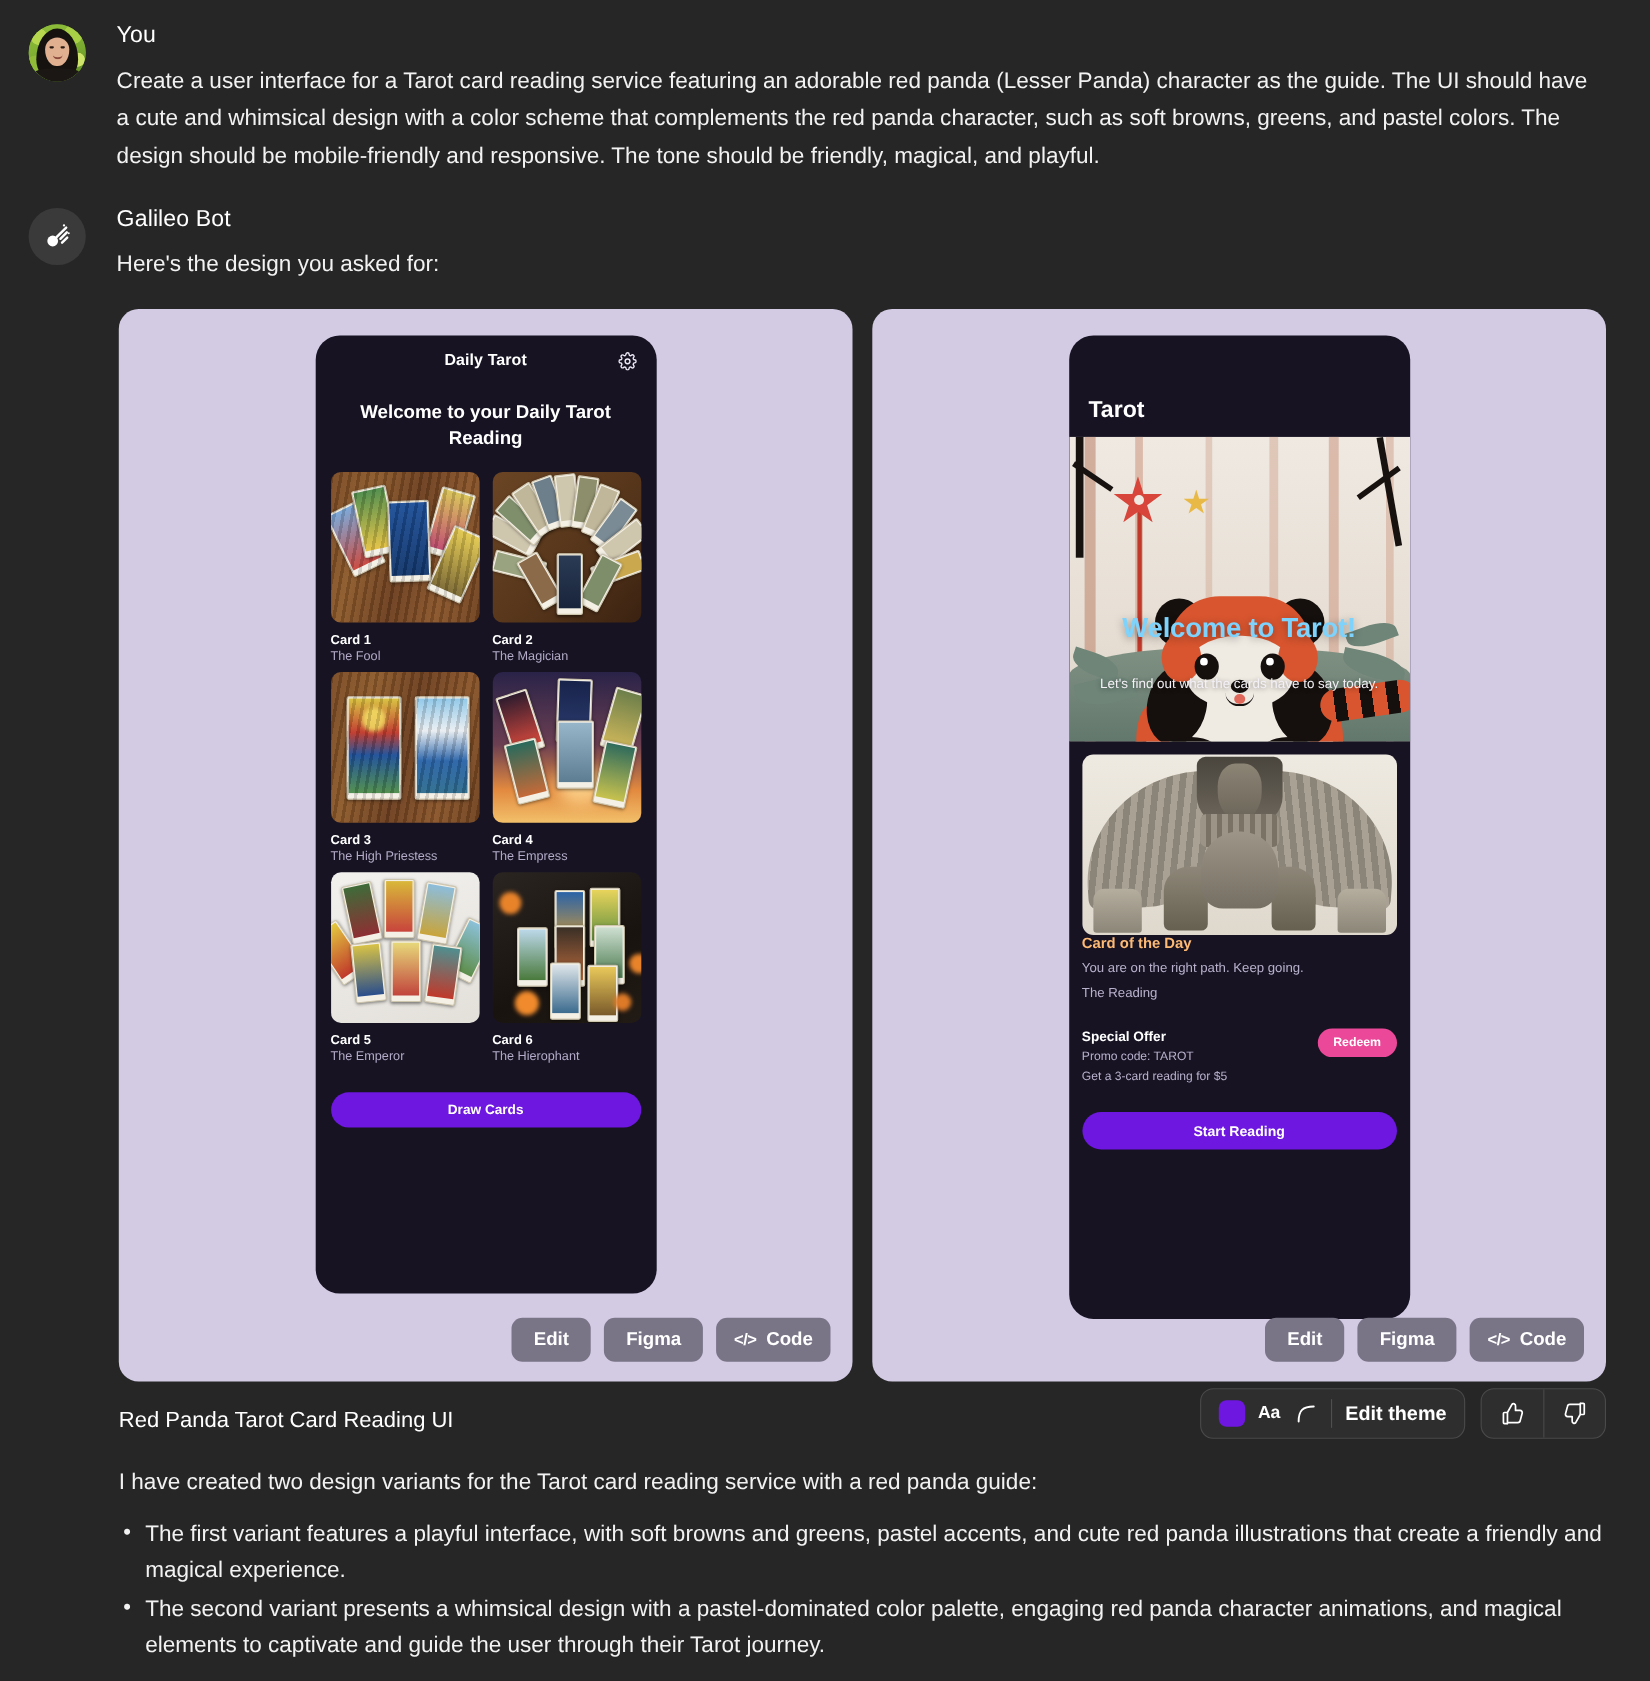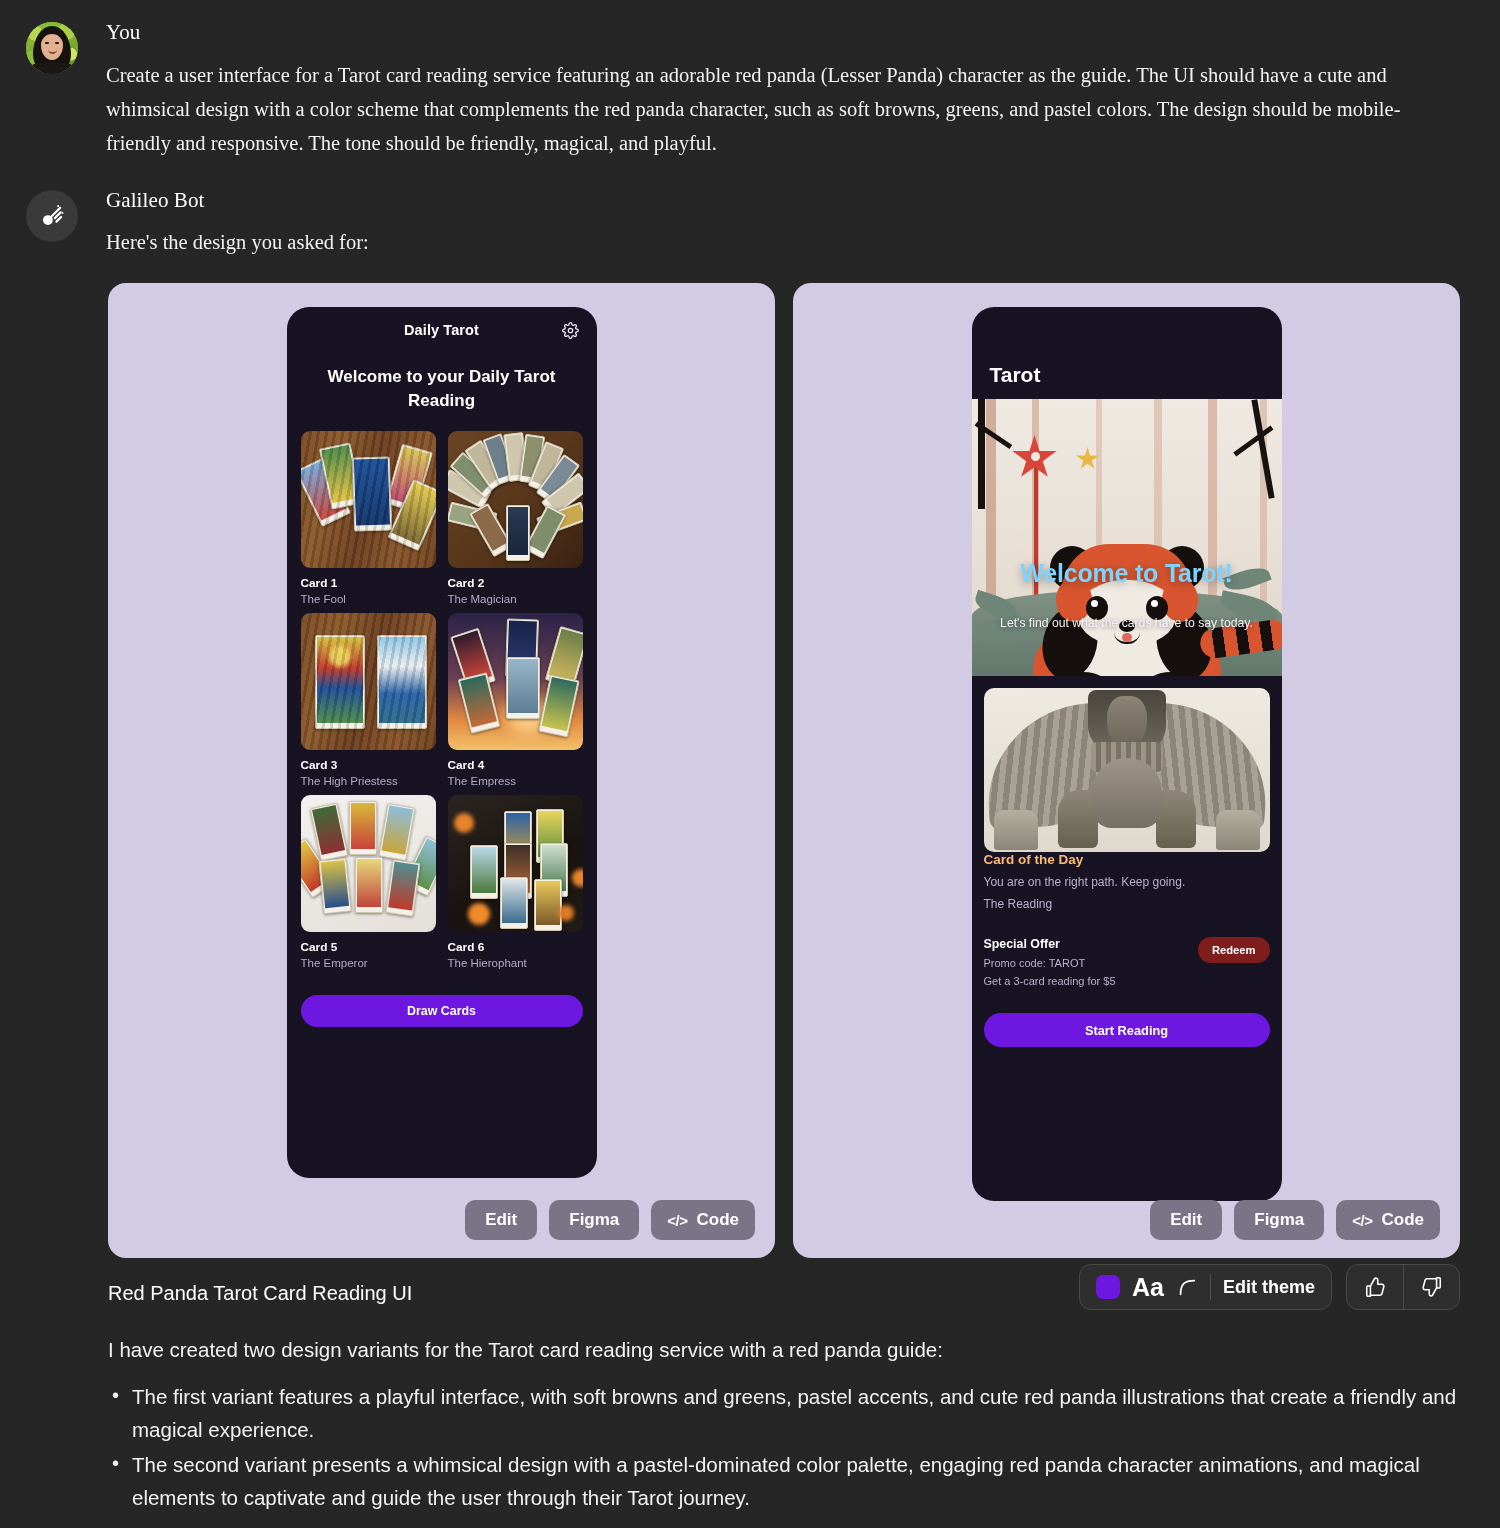--- a/index.html
+++ b/index.html
@@ -6,21 +6,21 @@
   html, body {
     width: 1500px; height: 1528px;
     background: #262626;
     font-family: "Liberation Sans", sans-serif;
     color: #ffffff;
     overflow: hidden;
   }
   .page { position: relative; width: 1500px; height: 1528px; padding: 0; }
 
   
-  .msg { display: flex; gap: 22px; padding: 0 40px 0 26px; font-family: Liberation Serif, serif; }
+  .msg { display: flex; gap: 22px; padding: 0 40px 0 26px; }
   .msg.user { padding-top: 20px; }
   .msg.bot { padding-top: 28px; }
   .avatar-wrap { width: 58px; flex: 0 0 58px; padding-top: 2px; }
   .avatar {
     width: 52px; height: 52px; border-radius: 50%;
     overflow: hidden; position: relative;
     background: #6c9a2e;
   }
   .avatar .photo-bg {
     position: absolute; inset: 0;
@@ -234,21 +234,21 @@
   .sph-statue.l { left: 10px; } .sph-statue.r { right: 10px; }
 
   .cotd-title { font-size: 13.5px; font-weight: 700; color: #fdba74; }
   .cotd-desc { margin-top: 8px; font-size: 12px; color: #b9b1cc; }
   .cotd-card { margin-top: 8px; font-size: 12px; color: #b9b1cc; }
 
   .offer-row { margin-top: 26px; display: flex; align-items: flex-start; justify-content: space-between; }
   .offer-title { font-size: 12.4px; font-weight: 700; color: #fff; }
   .offer-line { margin-top: 6px; font-size: 11px; color: #b9b1cc; }
   .redeem-btn {
-    background: #7f1d1d; color: #fff; font-size: 11.2px; font-weight: 700;
+    background: #ec4899; color: #fff; font-size: 11.2px; font-weight: 700;
     border-radius: 14px; padding: 7px 14px; border: none; cursor: pointer; white-space: nowrap;
   }
   .start-btn {
     margin-top: 26px; width: 100%; height: 34px; border-radius: 17px;
     background: #6d17e0; color: #fff; font-size: 12.8px; font-weight: 700;
     display: flex; align-items: center; justify-content: center; border: none; cursor: pointer;
   }
 
   
   .actions {
@@ -278,21 +278,21 @@
 
   .theme-bar {
     position: absolute; right: 40px; top: 6px; display: flex; gap: 14px; align-items: center;
   }
   .theme-pill {
     display: flex; align-items: center; gap: 12px;
     border: 1px solid #4a4a4a; border-radius: 12px; height: 46px; padding: 0 16px;
     background: #2e2e2e;
   }
   .swatch { width: 24px; height: 24px; border-radius: 7px; background: #6d17e0; cursor: pointer; }
-  .aa { font-size: 25px; font-weight: 700; color: #fff; cursor: pointer; }
+  .aa { font-size: 16px; font-weight: 700; color: #fff; cursor: pointer; }
   .radius-icon { width: 22px; height: 22px; cursor: pointer; }
   .vdiv { width: 1px; height: 26px; background: #4f4f4f; }
   .edit-theme { font-size: 18px; font-weight: 700; color: #fff; cursor: pointer; }
   .vote-group {
     display: flex; border: 1px solid #4a4a4a; border-radius: 12px; height: 46px; overflow: hidden;
     background: #2e2e2e;
   }
   .vote-btn {
     width: 56px; display: flex; align-items: center; justify-content: center;
     background: transparent; border: none; cursor: pointer;

